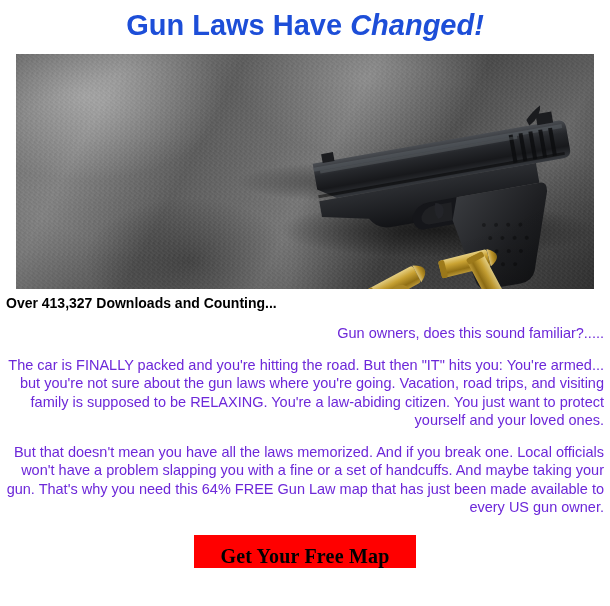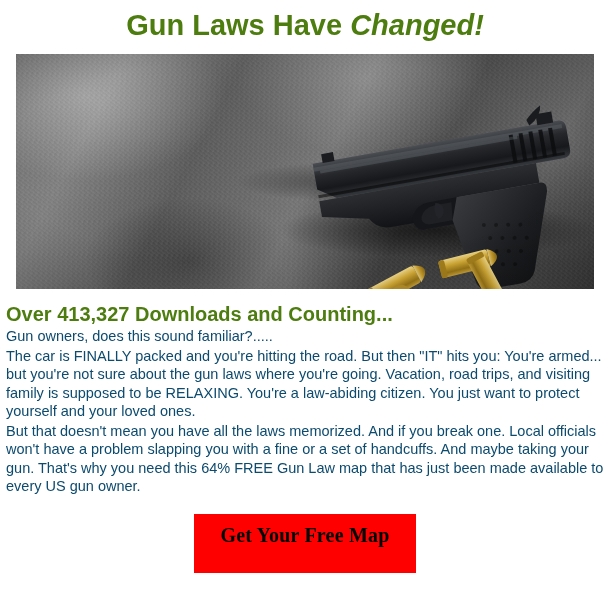--- a/index.html
+++ b/index.html
@@ -17,21 +17,21 @@
   .page {
     width: 610px;
     height: 606px;
     position: relative;
     box-sizing: border-box;
   }
   .headline {
     text-align: center;
     font-size: 29px;
     font-weight: bold;
-    color: #4d7c0f;
+    color: #1d4ed8;
     margin: 6px 0 0 0;
     line-height: 38px;
     letter-spacing: 0px;
   }
   .headline .em {
     font-style: italic;
   }
   .hero {
     width: 578px;
     height: 235px;
@@ -65,43 +65,44 @@
     inset: 0;
     background: radial-gradient(ellipse 120% 110% at 45% 45%, rgba(0,0,0,0) 40%, rgba(0,0,0,0.38) 100%);
   }
   .hero-svg {
     position: absolute;
     inset: 0;
     width: 100%;
     height: 100%;
   }
   .subhead {
-    font-size: 20px;
+    font-size: 14px;
     font-weight: bold;
-    margin: 14px 0 0 6px;
-    color: #4d7c0f;
+    margin: 6px 0 0 6px;
+    color: #000000;
   }
   .body-text {
     font-size: 14.5px;
     line-height: 18.5px;
-    color: #0c4a6e;
-    margin: 1px 6px 0 6px;
+    color: #6d28d9;
+    margin: 13px 6px 0 6px;
+    text-align: right;
   }
   .cta-wrap {
     text-align: center;
     margin-top: 18px;
   }
   .cta {
     display: inline-block;
     background: #ff0000;
     color: #000000;
     font-family: "Liberation Serif", serif;
     font-weight: bold;
     font-size: 20px;
-    padding: 10px 26px 26px 26px;
+    padding: 10px 26px 0 26px;
     border: none;
     cursor: pointer;
     letter-spacing: 0.2px;
   }
 </style>
 </head>
 <body>
 
 <div class="page">
 

